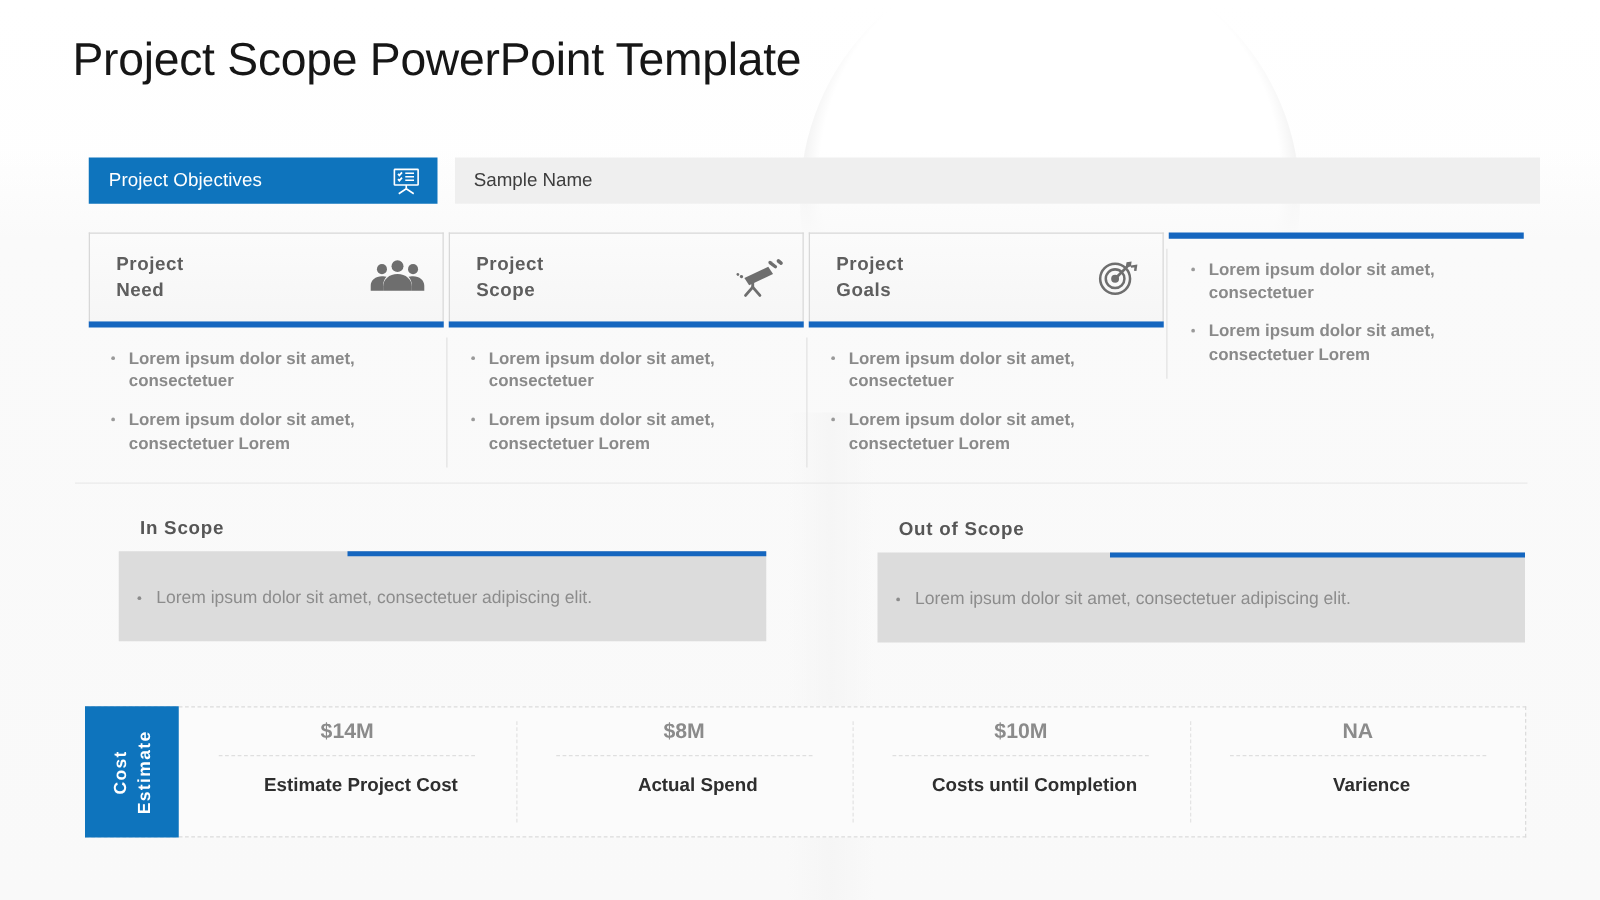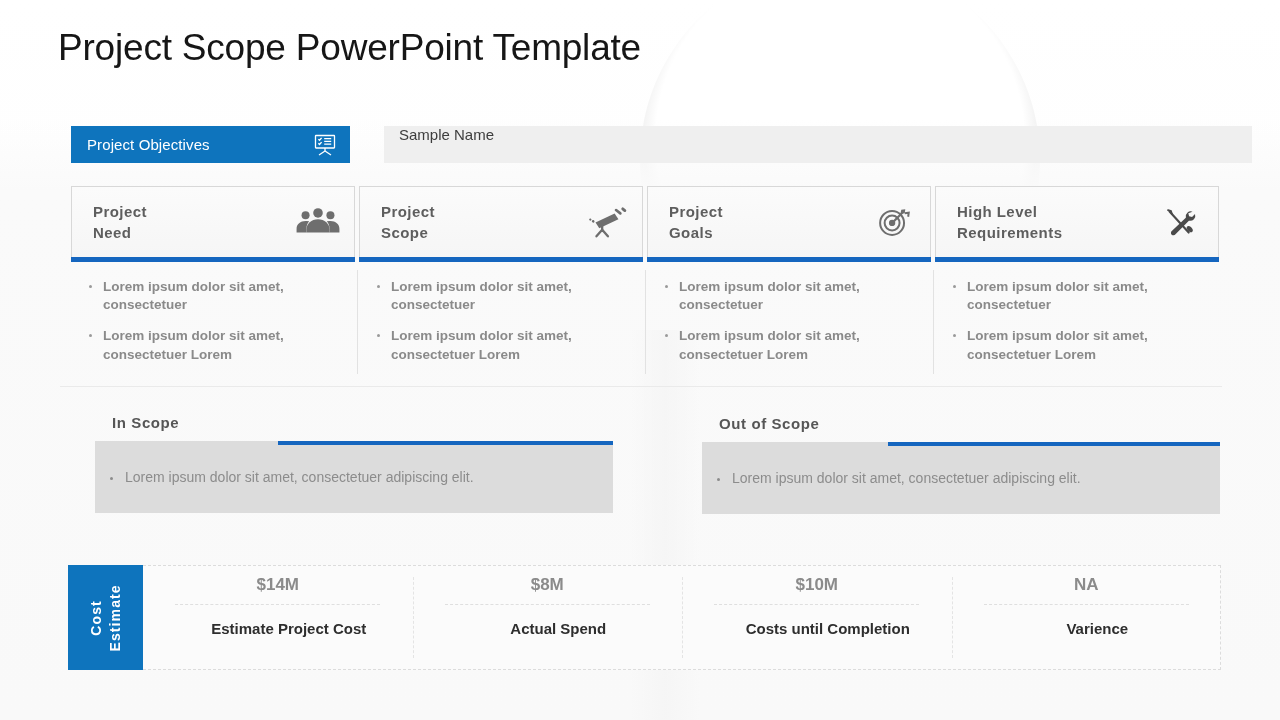--- a/index.html
+++ b/index.html
@@ -79,26 +79,27 @@
   }
   #objectives-bar .lbl {
     color: #ffffff;
     font-size: 15px;
     letter-spacing: .1px;
   }
   .wb-icon { width: 26px; height: 22px; display: block; }
 
   #sample-name-bar {
     position: absolute;
-    left: 384px;
+    left: 364px;
     top: 126px;
     width: 868px;
     height: 37px;
     background: #efefef;
     display: flex;
+    align-items: center;
     padding-left: 15px;
     box-sizing: border-box;
   }
   #sample-name-bar .val {
     font-size: 15px;
     color: #3d3d3d;
   }
 
   
   #cards {
@@ -423,32 +424,20 @@
       <div class="card-body">
         <div class="card-divider"></div>
         <ul class="bullets">
           <li>Lorem ipsum dolor sit amet, consectetuer</li>
           <li>Lorem ipsum dolor sit amet, consectetuer Lorem</li>
         </ul>
       </div>
     </div>
 
     <div class="card">
-      <div class="card-head">
-        <div class="card-title">High Level
-Requirements</div>
-        <span class="card-icon">
-          <svg viewBox="0 0 46 34" fill="none" stroke="#4a4a4a" stroke-width="2.2" stroke-linecap="round">
-            <path d="M10 6l20 22"></path>
-            <path d="M8.4 4.6l3 1 1 3" stroke-width="2"></path>
-            <path d="M29.4 26.2c1.6 1.6 3.4 2 4.4 1s.6-2.8-1-4.4-3.4-2-4.4-1-.6 2.8 1 4.4z" fill="#4a4a4a" stroke="none"></path>
-            <path d="M34 6.2a5.4 5.4 0 0 0-7 6.4L12.6 26.2a2.6 2.6 0 1 0 3.6 3.6L30.2 15.6a5.4 5.4 0 0 0 6.4-7l-3.1 3.1-3.1-.8-.8-3.1z" fill="#4a4a4a" stroke="none"></path>
-          </svg>
-        </span>
-      </div>
       <div class="card-accent"></div>
       <div class="card-body">
         <div class="card-divider"></div>
         <ul class="bullets">
           <li>Lorem ipsum dolor sit amet, consectetuer</li>
           <li>Lorem ipsum dolor sit amet, consectetuer Lorem</li>
         </ul>
       </div>
     </div>
 

